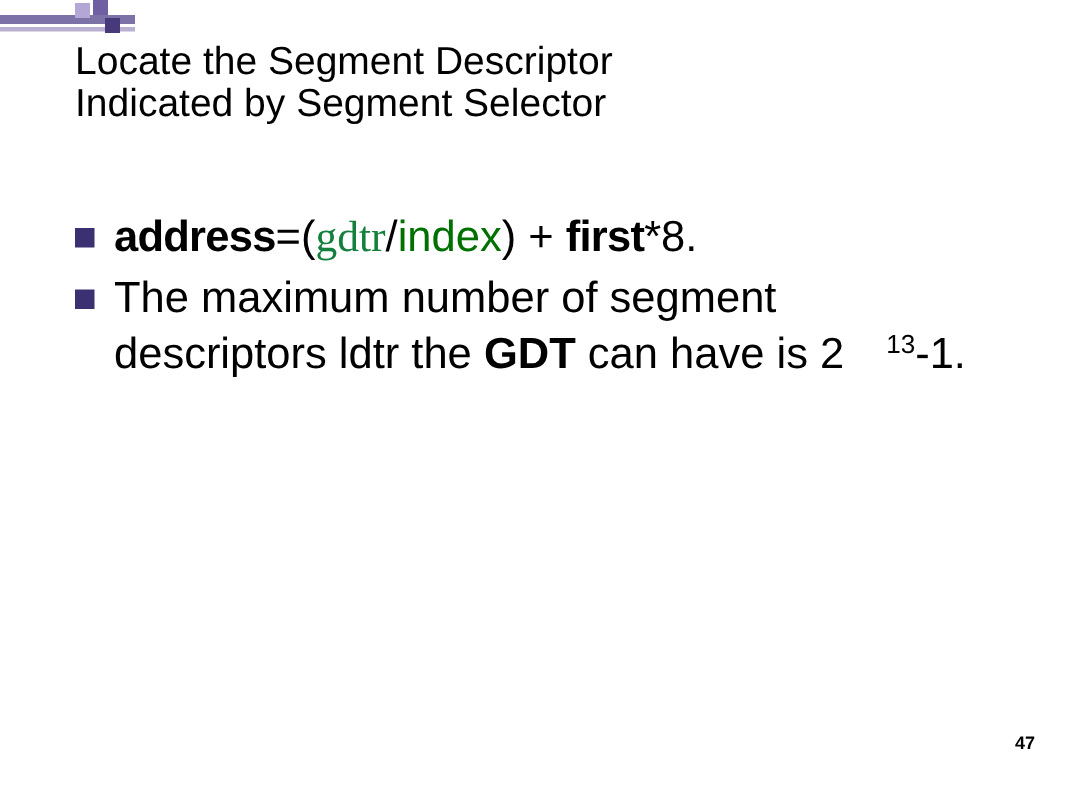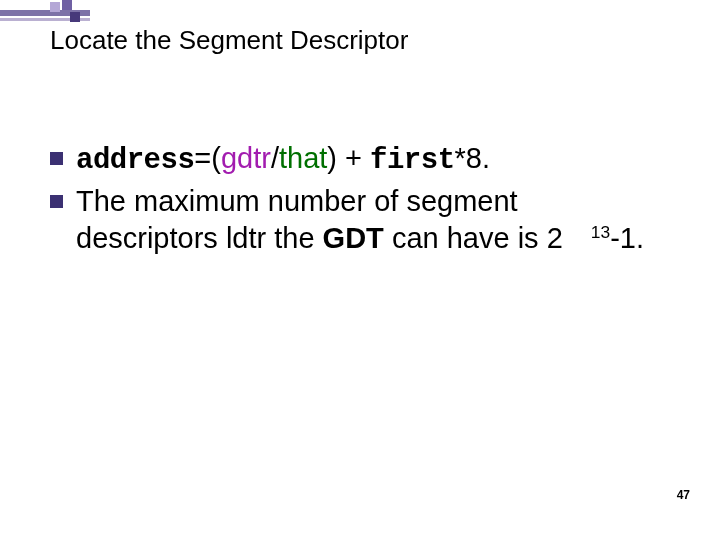--- a/index.html
+++ b/index.html
@@ -79,25 +79,25 @@
   }
   .bullet {
     position: absolute;
     left: 0;
     top: 0.42em;
     width: 13px;
     height: 13px;
     background: #3b3072;
   }
   .mono {
-    font-family: Liberation Mono, monospace;
+    font-family: Liberation Sans, sans-serif;
     font-weight: bold;
     letter-spacing: -0.5px;
   }
-  .gdtr { color: #a21caf; }
+  .gdtr { color: #15803d; font-family: Liberation Serif, serif; }
   .ldtr { color: #007000; }
   sup { font-size: 0.6em; vertical-align: super; line-height: 0; margin-left: 28px; }
   .pagenum {
     position: absolute;
     right: 30px;
     bottom: 38px;
     font-size: 12px;
     font-weight: bold;
   }
 </style>
@@ -109,27 +109,28 @@
   <div class="deco">
     <div class="stripe-thick"></div>
     <div class="stripe-thin"></div>
     <div class="sq sq1"></div>
     <div class="sq sq2"></div>
     <div class="sq sq3"></div>
   </div>
 
   <div class="title">
     <span>Locate the Segment Descriptor</span><br>
+    <span>Indicated by Segment Selector</span>
   </div>
 
   <div class="body">
 
     <div class="item">
       <span class="bullet"></span>
-      <span class="mono">address</span><span>=(</span><span class="gdtr">gdtr</span><span>/</span><span class="ldtr">that</span><span>) + </span><span class="mono">first</span><span>*8.</span>
+      <span class="mono">address</span><span>=(</span><span class="gdtr">gdtr</span><span>/</span><span class="ldtr">index</span><span>) + </span><span class="mono">first</span><span>*8.</span>
     </div>
 
 
     <div class="item">
       <span class="bullet"></span>
       <span>The maximum number of segment descriptors ldtr the </span><b>GDT</b><span> can have is 2</span><sup>13</sup><span>-1.</span>
     </div>
 
   </div>
 

